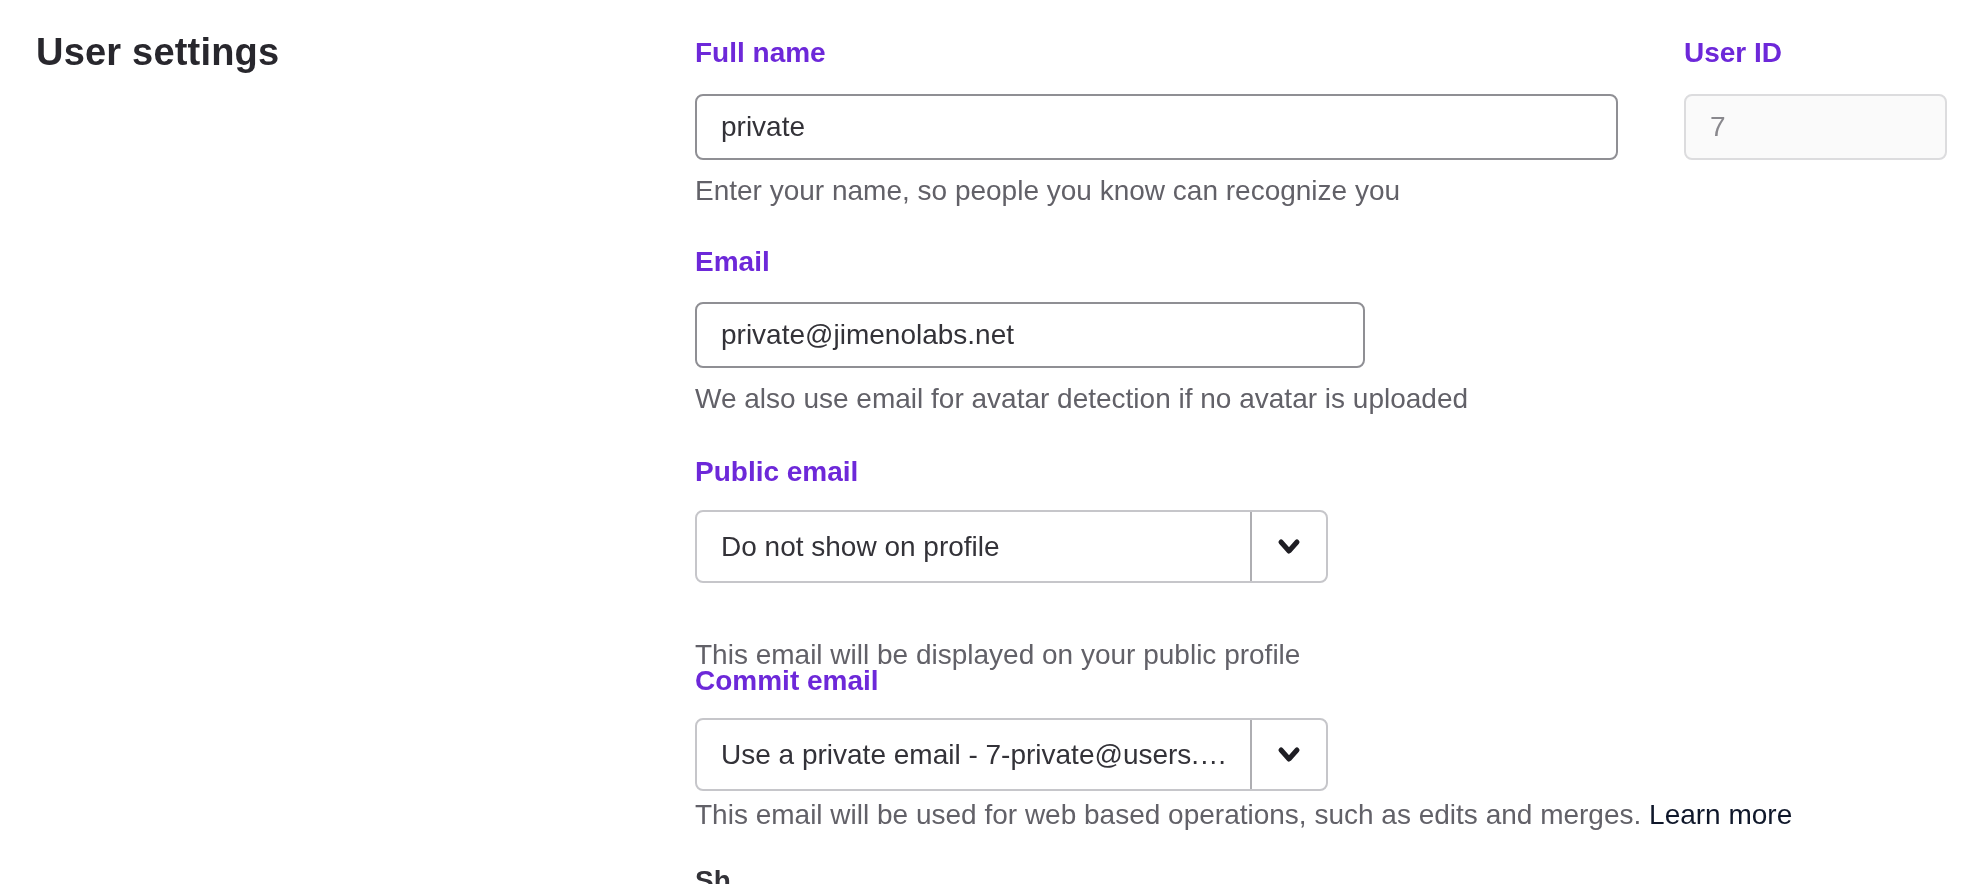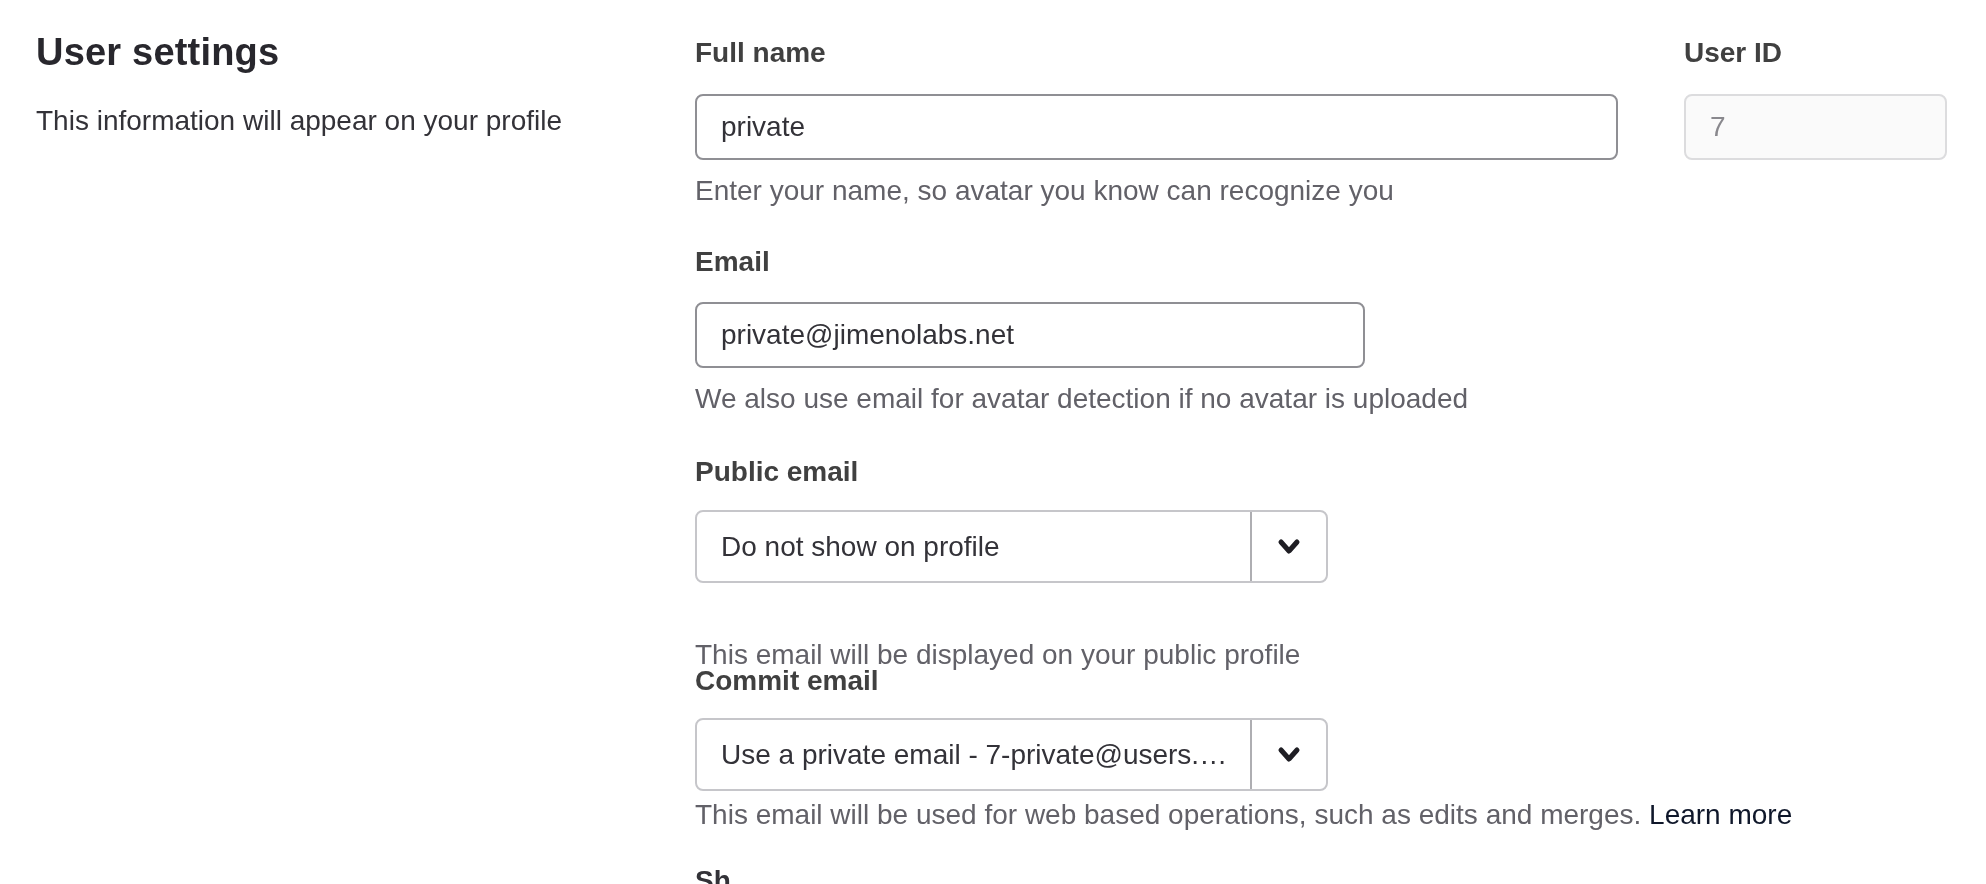--- a/index.html
+++ b/index.html
@@ -26,21 +26,21 @@
   .page-subtitle {
     left: 36px; top: 104px;
     font-size: 28px;
     color: #333238;
     line-height: 34px;
   }
 
   .field-label {
     font-size: 28px;
     font-weight: 700;
-    color: #404040;
+    color: #6d28d9;
     line-height: 34px;
   }
   .help-text {
     font-size: 28px;
     color: #626168;
     line-height: 34px;
     white-space: nowrap;
   }
   .help-link {
     color: #0f172a;
@@ -103,25 +103,24 @@
     color: #333238;
     line-height: 34px;
   }
 </style>
 </head>
 <body>
 
 <div class="page">
 
   <h2 class="abs page-title">User settings</h2>
-  <p class="abs page-subtitle">This information will appear on your profile</p>
 
   <label class="abs field-label" style="left:695px; top:36px;">Full name</label>
   <input class="abs text-input" style="left: 695px; top: 94px; width: 923px;" type="text" value="private">
-  <div class="abs help-text" style="left:695px; top:174px;">Enter your name, so avatar you know can recognize you</div>
+  <div class="abs help-text" style="left:695px; top:174px;">Enter your name, so people you know can recognize you</div>
 
   <label class="abs field-label" style="left:1684px; top:36px;">User ID</label>
   <input class="abs text-input" style="left: 1684px; top: 94px; width: 263px;" type="text" disabled="" value="7">
 
   <label class="abs field-label" style="left:695px; top:245px;">Email</label>
   <input class="abs text-input" style="left: 695px; top: 302px; width: 670px;" type="text" value="private@jimenolabs.net">
   <div class="abs help-text" style="left:695px; top:382px;">We also use email for avatar detection if no avatar is uploaded</div>
 
   <label class="abs field-label" style="left:695px; top:455px;">Public email</label>
   <div class="abs select-box" style="left:695px; top:510px; width:633px;">

